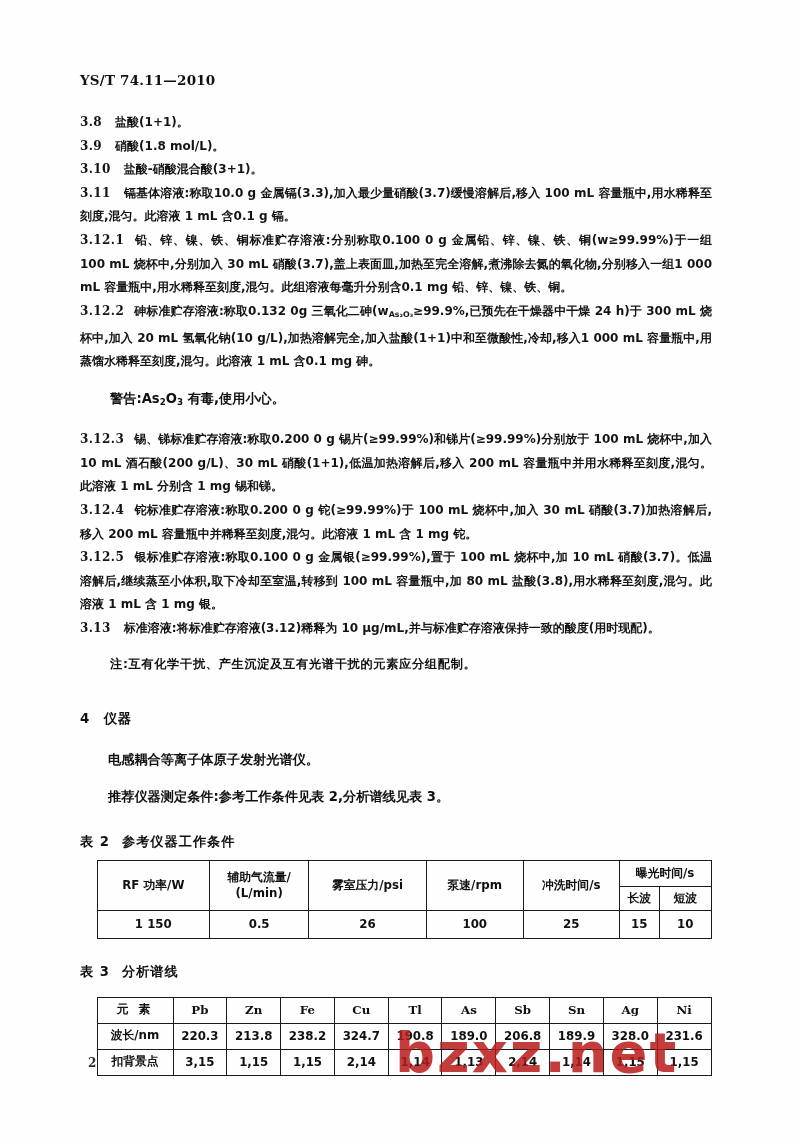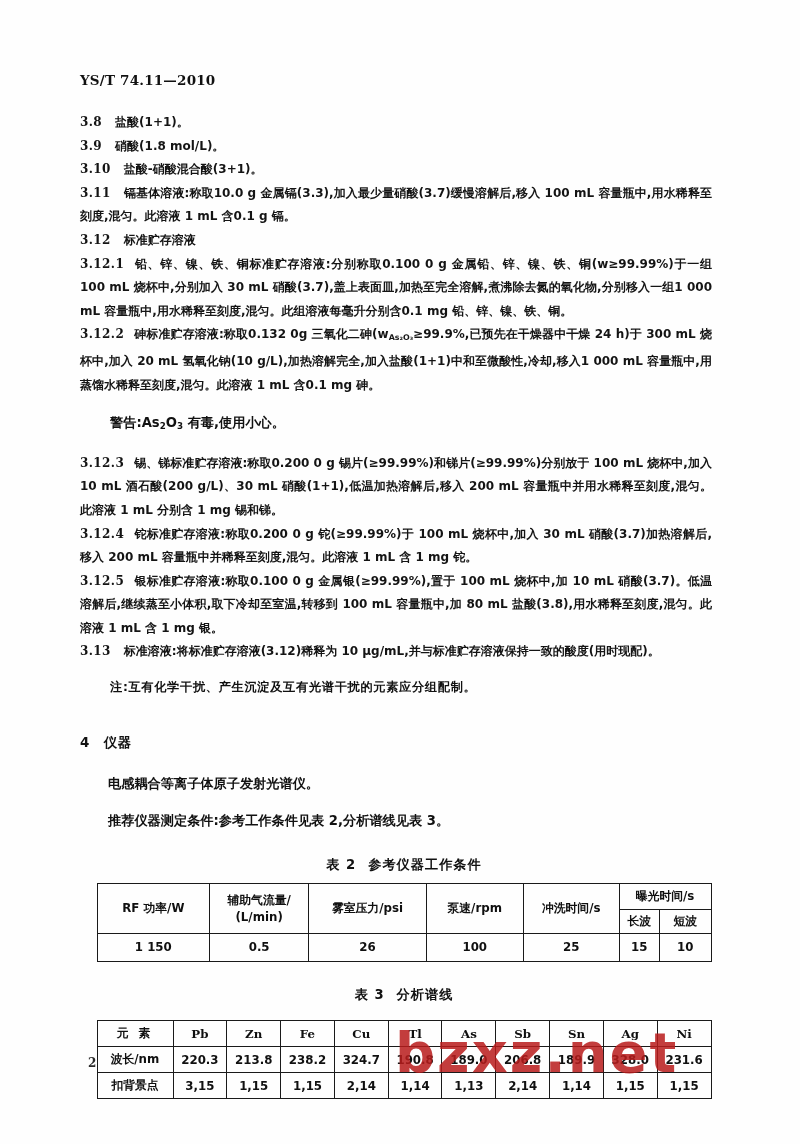--- a/index.html
+++ b/index.html
@@ -85,21 +85,21 @@
     margin-top: 20px;
     font-size: 13.2px;
     line-height: 23.6px;
     font-weight: 600;
     padding-left: 28px;
   }
   .indent-para + .indent-para { margin-top: 0px; }
 
   
   .tbl-caption {
-    text-align: center;
+    text-align: left;
     font-size: 13.2px;
     font-weight: bold;
     letter-spacing: 1px;
     margin-top: 24px;
     margin-bottom: 9px;
   }
   .tbl-caption .cgap { display:inline-block; width: 12px; }
 
   
   table {
@@ -175,21 +175,20 @@
     <div class="clauses">
 
       <p class="clause"><span class="num">3.8</span><span class="gap-md"></span><span>盐酸(1+1)。</span></p>
 
       <p class="clause"><span class="num">3.9</span><span class="gap-md"></span><span>硝酸(1.8 mol/L)。</span></p>
 
       <p class="clause"><span class="num">3.10</span><span class="gap-md"></span><span>盐酸-硝酸混合酸(3+1)。</span></p>
 
       <p class="clause"><span class="num">3.11</span><span class="gap-md"></span><span>镉基体溶液:称取10.0 g 金属镉(3.3),加入最少量硝酸(3.7)缓慢溶解后,移入 100 mL 容量瓶中,用水稀释至刻度,混匀。此溶液 1 mL 含0.1 g 镉。</span></p>
 
-      <p class="clause"><span class="num">3.12</span><span class="gap-md"></span><span>标准贮存溶液</span></p>
 
       <p class="clause"><span class="num">3.12.1</span><span class="gap-sm"></span><span>铅、锌、镍、铁、铜标准贮存溶液:分别称取0.100 0 g 金属铅、锌、镍、铁、铜(w≥99.99%)于一组 100 mL 烧杯中,分别加入 30 mL 硝酸(3.7),盖上表面皿,加热至完全溶解,煮沸除去氮的氧化物,分别移入一组1 000 mL 容量瓶中,用水稀释至刻度,混匀。此组溶液每毫升分别含0.1 mg 铅、锌、镍、铁、铜。</span></p>
 
       <p class="clause"><span class="num">3.12.2</span><span class="gap-sm"></span><span>砷标准贮存溶液:称取0.132 0g 三氧化二砷(w</span><sub>As₂O₃</sub><span>≥99.9%,已预先在干燥器中干燥 24 h)于 300 mL 烧杯中,加入 20 mL 氢氧化钠(10 g/L),加热溶解完全,加入盐酸(1+1)中和至微酸性,冷却,移入1 000 mL 容量瓶中,用蒸馏水稀释至刻度,混匀。此溶液 1 mL 含0.1 mg 砷。</span></p>
 
       <p class="warn"><span>警告:</span><span>As</span><sub>2</sub><span>O</span><sub>3</sub><span> 有毒,使用小心。</span></p>
 
       <p class="clause"><span class="num">3.12.3</span><span class="gap-sm"></span><span>锡、锑标准贮存溶液:称取0.200 0 g 锡片(≥99.99%)和锑片(≥99.99%)分别放于 100 mL 烧杯中,加入 10 mL 酒石酸(200 g/L)、30 mL 硝酸(1+1),低温加热溶解后,移入 200 mL 容量瓶中并用水稀释至刻度,混匀。此溶液 1 mL 分别含 1 mg 锡和锑。</span></p>
 
       <p class="clause"><span class="num">3.12.4</span><span class="gap-sm"></span><span>铊标准贮存溶液:称取0.200 0 g 铊(≥99.99%)于 100 mL 烧杯中,加入 30 mL 硝酸(3.7)加热溶解后,移入 200 mL 容量瓶中并稀释至刻度,混匀。此溶液 1 mL 含 1 mg 铊。</span></p>

